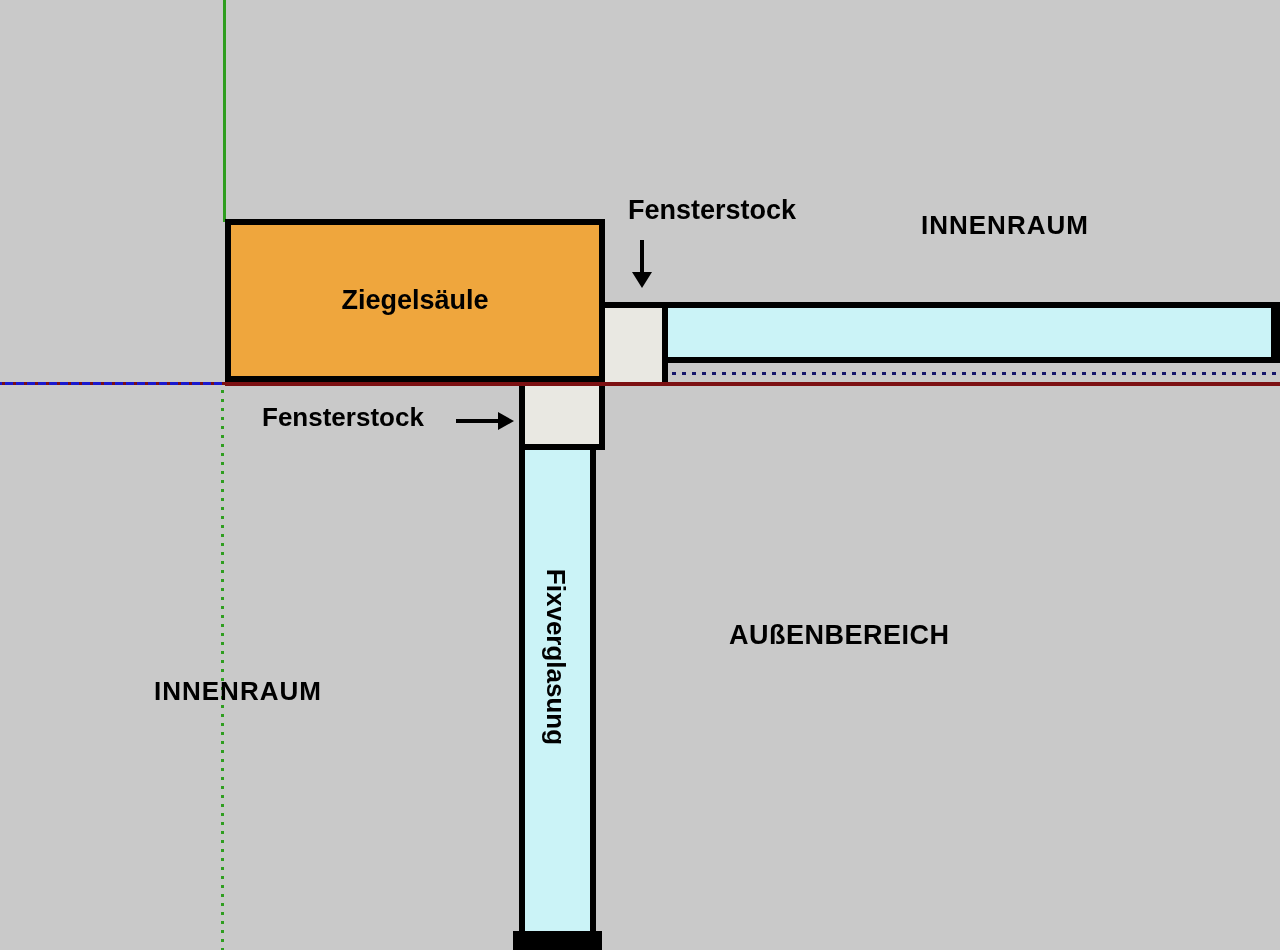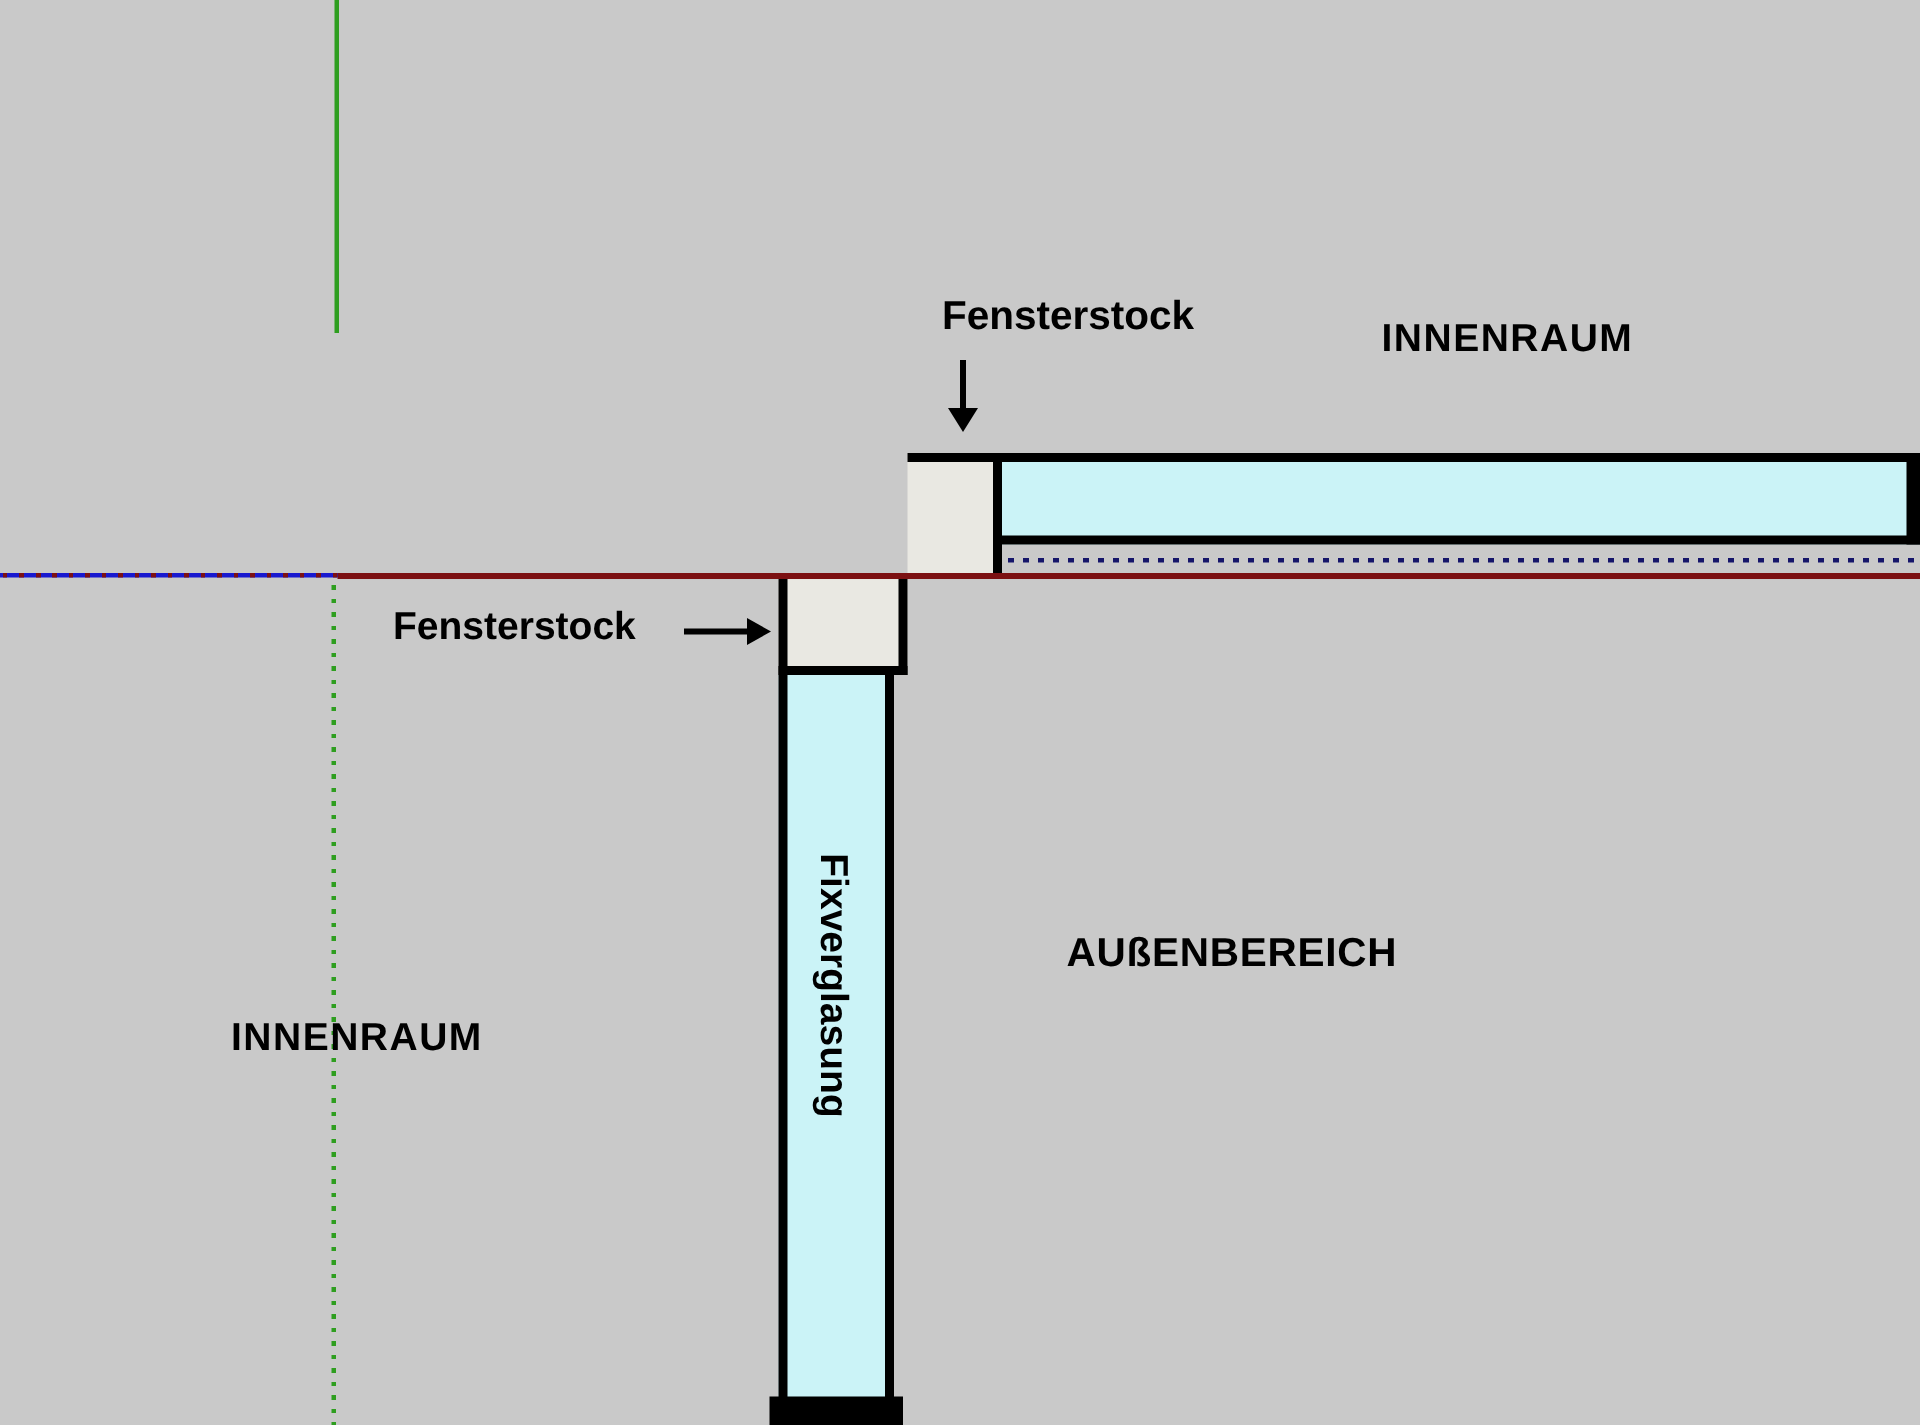--- a/index.html
+++ b/index.html
@@ -95,39 +95,42 @@
   .glas-label       { left: 886px; top: 324px; font-size: 26px; }
   .innenraum-top    { left: 921px; top: 210px; font-size: 26px; letter-spacing: 1px; }
   .fs-left          { left: 262px; top: 402px; font-size: 26px; }
   .rotated {
     left: 456px; top: 642px; width: 200px; height: 30px;
     font-size: 26px;
     display: flex; align-items: center; justify-content: center;
     transform: rotate(90deg);
   }
   .innenraum-left   { left: 154px; top: 676px; font-size: 26px; letter-spacing: 1px; }
-  .aussenbereich    { left: 711px; top: 620px; font-size: 27px; letter-spacing: 0.5px; }
+  .aussenbereich    { left: 729px; top: 620px; font-size: 27px; letter-spacing: 0.5px; }
 </style>
 </head>
 <body>
 
 <div class="canvas" style="background: rgb(201, 201, 201);">
 
   <div class="abs green-solid" style="background: rgb(46, 158, 31);"></div>
   <div class="abs green-dotted"></div>
   <div class="abs blue-solid" style="background: rgb(24, 24, 207);"></div>
   <div class="abs red-dashes-left"></div>
   <div class="abs navy-dotted"></div>
   <div class="abs red-solid" style="background: rgb(124, 16, 18);"></div>
 
   <div class="abs glass-band-h" style="background: rgb(203, 243, 247);"></div>
 
   <div class="abs frame-top" style="background: rgb(233, 232, 226);"></div>
   <div class="abs frame-bottom" style="background: rgb(233, 232, 226);"></div>
 
+  <div class="abs brick-box" style="background: rgb(239, 166, 61);">
+    <span class="label brick-label">Ziegelsäule</span>
+  </div>
 
   <div class="abs glass-band-v" style="background: rgb(203, 243, 247);"></div>
   <div class="abs glass-band-v-cap"></div>
   <div class="abs label rotated">Fixverglasung</div>
 
   <div class="abs label fs-top">Fensterstock</div>
   <div class="abs arrow-shaft-v"></div>
   <div class="abs arrow-head-down"></div>
 
   <div class="abs label fs-left">Fensterstock</div>

